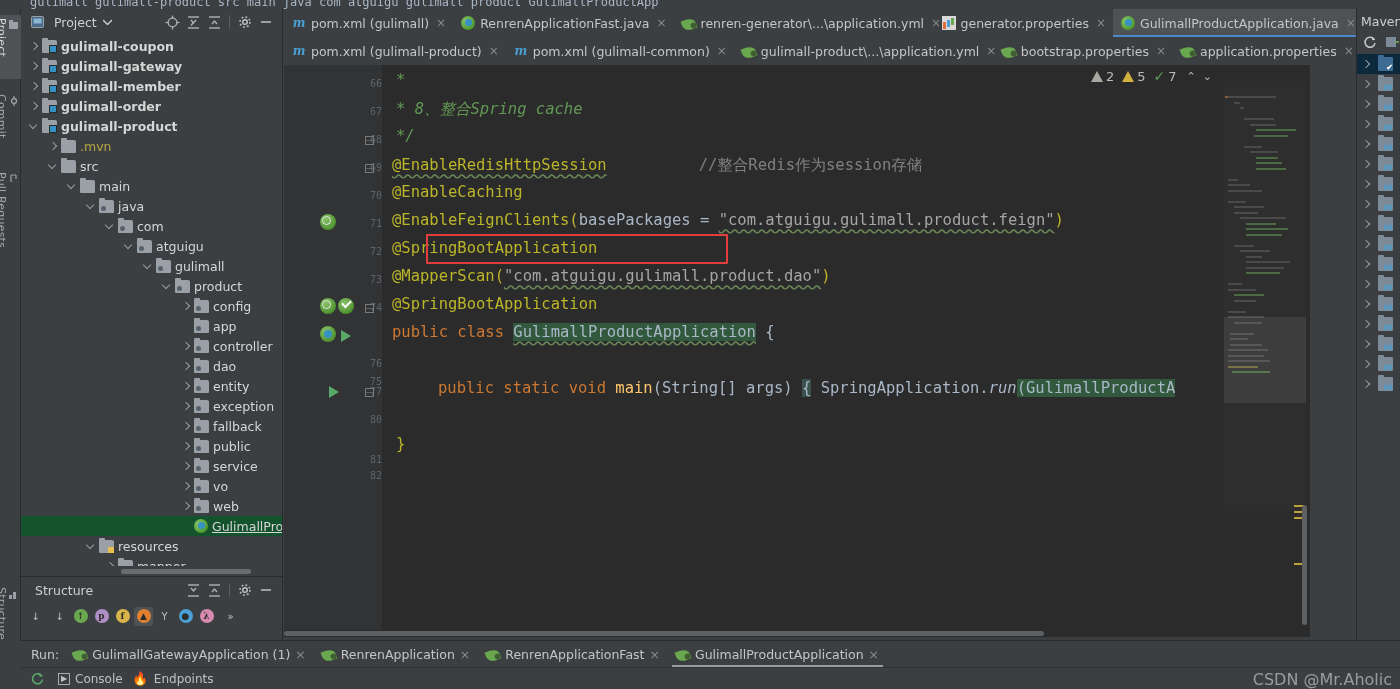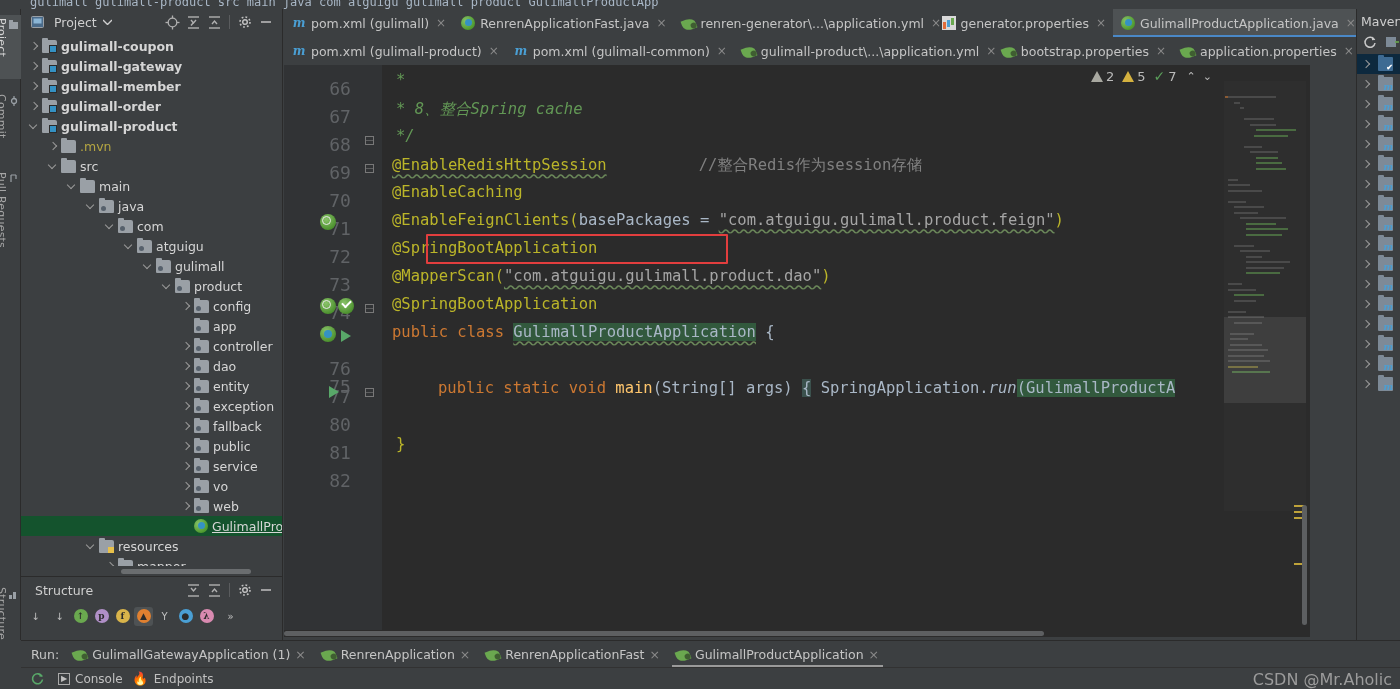--- a/index.html
+++ b/index.html
@@ -103,22 +103,22 @@
   .ti.leaf { border-radius:0 60% 0 60%; background:#6aa84f; transform:rotate(-20deg); width:13px;height:11px;margin-top:2px;}
   .ti.leaf::after{content:'';position:absolute;right:0px;bottom:0px;width:6px;height:6px;border-radius:50%;background:#3f5e31;}
   .ti.props { background:#d9d9d9; }
   .ti.props::after{content:'';position:absolute;left:1px;bottom:1px;width:3px;height:7px;background:#e06c3b;
                    box-shadow: 4px -2px 0 0 #4a9fd4, 8px -4px 0 0 #6aa84f;}
 
   
   .editor { position:absolute; left:284px; top:65px; width:1026px; height:572px; background:#2b2b2b; }
   .gutter { position:absolute; left:0; top:0; width:98px; height:100%; background:#313335; }
   .code-area { position:absolute; left:98px; top:0; right:0; bottom:0; overflow:hidden; }
-  .ln { position:absolute; right:0; width:96px; text-align:center; padding-left:12px;
-        font-family:"DejaVu Sans Mono","Liberation Mono",monospace; font-size:18px; color:#606366; }
+  .ln { position:absolute; right:0; width:96px; text-align:right; padding-left:12px;
+        font-family:"DejaVu Sans Mono","Liberation Mono",monospace; font-size:10px; color:#606366; }
   .cline {
     position:absolute; left:0; white-space:pre;
     font-family:"DejaVu Sans Mono","Liberation Mono",monospace; font-size:15.5px; color:#a9b7c6;
   }
   .k { color:#cc7832; }
   .an { color:#bbb529; }
   .st { color:#a5a5a5; }
   .cm { color:#629755; font-style:italic; }
   .cm2 { color:#808080; }
   .ident { color:#a9b7c6; }
@@ -594,21 +594,21 @@
       <div class="ln" style="top:97px;">69</div>
       <div class="ln" style="top:125px;">70</div>
       <div class="ln" style="top:153px;">71</div>
       <div class="ln" style="top:181px;">72</div>
       <div class="ln" style="top:209px;">73</div>
       <div class="ln" style="top:237px;">74</div>
       <div class="ln" style="top:265px;margin-top:46px;">75</div>
       <div class="ln" style="top:293px;">76</div>
       <div class="ln" style="top:321px;">77</div>
       <div class="ln" style="top:349px;">80</div>
-      <div class="ln" style="top:377px;">81</div>
+      <div class="ln" style="top:389px;">81</div>
       <div class="ln" style="top:405px;">82</div>
 
       <div class="gut-ico g-spring g-badge-mag" style="left:36px; top:149px;"></div>
       <div class="gut-ico g-spring g-badge-mag" style="left:36px; top:233px;"></div>
       <div class="gut-ico g-spring g-badge-chk" style="left:54px; top:233px;"></div>
       <div class="gut-ico g-spring g-badge-blue" style="left:36px; top:261px;"></div>
       <div class="gut-ico g-run" style="left:57px; top:265px;"></div>
       <div class="gut-ico g-run" style="left:45px; top:321px;"></div>
 
       <div class="fold" style="left:81px; top:71px;">―</div>

